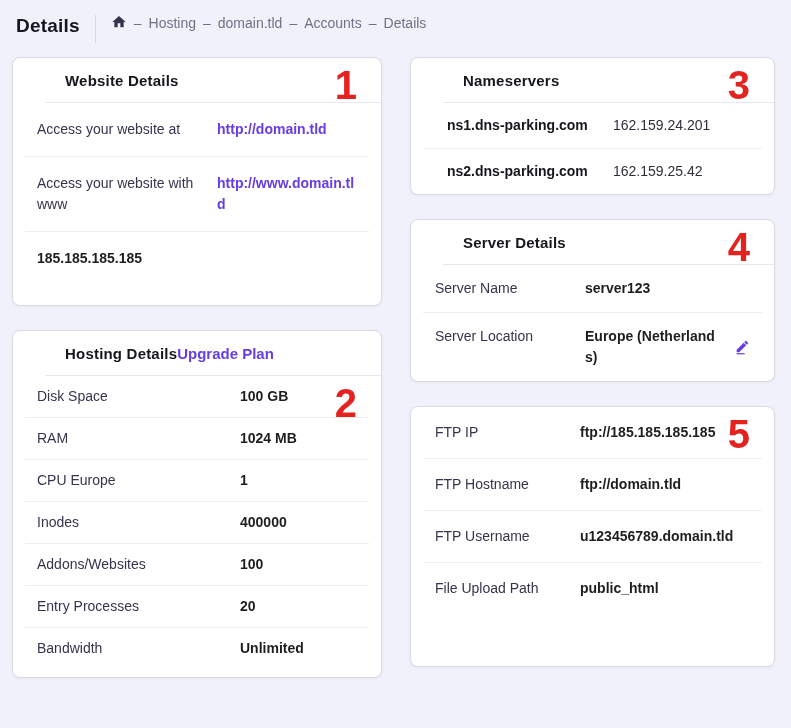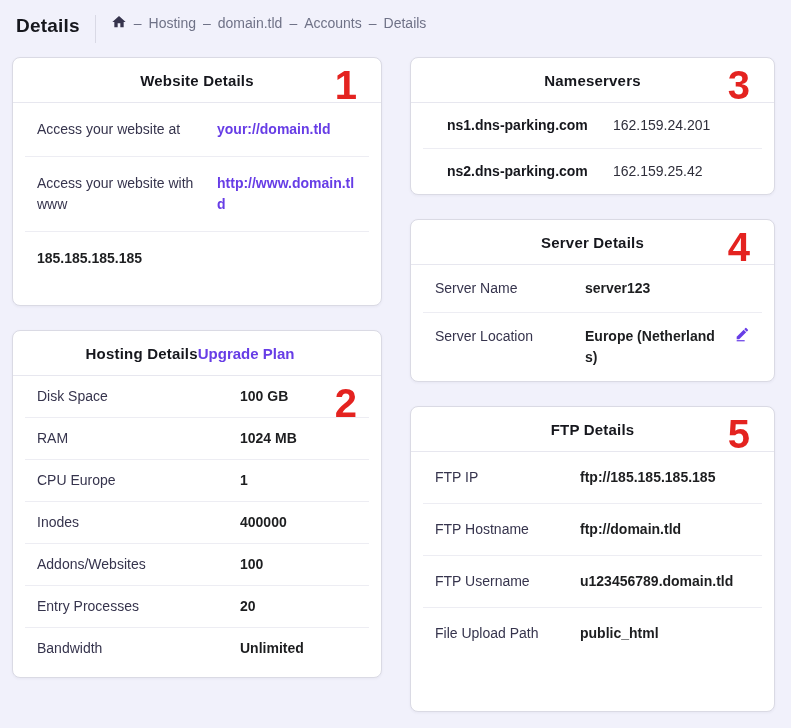--- a/index.html
+++ b/index.html
@@ -44,23 +44,24 @@
 
   .card {
     background:#ffffff;
     border:1px solid #dadae4;
     border-radius:8px;
     box-shadow:0 1px 3px rgba(40,40,80,0.05);
     position:relative;
     width:100%;
   }
   .card-header {
-    display:flex; justify-content:center; align-items:center;
+    display:flex; justify-content:flex-start; align-items:center;
     padding:14px 20px 13px 20px;
     border-bottom:1px solid #e7e7ef;
+    margin-left:32px;
   }
   .card-title {
     font-size:15px; font-weight:bold; color:#16171d; letter-spacing:0.2px;
   }
   .card-action {
     font-size:15px; font-weight:bold; color:#673de6;
     cursor:pointer; margin-right:14px;
   }
   .card-body { padding:0 12px; }
   .row {
@@ -81,21 +82,21 @@
   .card-hosting .row { padding:10px 12px;gap:48px; }
   .card-hosting .row-label { flex:0 0 155px; white-space:nowrap; overflow:hidden; }
   .card-hosting .card-body { padding-bottom:8px; }
 
   .card-nameservers .row { padding:12px 12px 12px 24px; }
   .card-nameservers .row-label { flex:0 0 166px; font-weight:bold; color:#16171d; }
   .card-nameservers .row-value { font-weight:normal; color:#2f2f3b; }
 
   .card-server .row { padding:13px 12px; }
   .card-server .row-label { flex:0 0 150px; }
-  .card-server .row-value-wrap { flex:1; display:flex; align-items:flex-start;gap:17px; }
+  .card-server .row-value-wrap { flex:1; display:flex; align-items:center;gap:17px; }
   .card-server .edit-icon { margin-left:auto; display:inline-flex; cursor:pointer; }
 
   .card-ftp .row { padding:15px 12px; }
   .card-ftp .row-label { flex:0 0 145px; }
   .card-ftp .card-body { padding-bottom:52px; }
 
   
   .annotation {
     position:absolute;
     font-size:40px; font-weight:bold; color:#e42320;
@@ -132,21 +133,21 @@
   <div class="col col-left">
 
     <div class="card card-website">
       <div class="annotation">1</div>
       <div class="card-header">
         <div class="card-title">Website Details</div>
       </div>
       <div class="card-body">
         <div class="row">
           <div class="row-label">Access your website at</div>
-          <div class="row-value link">your://domain.tld</div>
+          <div class="row-value link">http://domain.tld</div>
         </div>
         <div class="row">
           <div class="row-label">Access your website with www</div>
           <div class="row-value link">http://www.domain.tld</div>
         </div>
         <div class="row">
           <div class="row-value">185.185.185.185</div>
         </div>
       </div>
     </div>
@@ -230,23 +231,20 @@
                 <rect x="4" y="21.2" width="12" height="1.8" fill="#673de6"></rect>
               </svg>
             </span>
           </div>
         </div>
       </div>
     </div>
 
     <div class="card card-ftp">
       <div class="annotation">5</div>
-      <div class="card-header">
-        <div class="card-title">FTP Details</div>
-      </div>
       <div class="card-body">
         <div class="row">
           <div class="row-label">FTP IP</div>
           <div class="row-value">ftp://185.185.185.185</div>
         </div>
         <div class="row">
           <div class="row-label">FTP Hostname</div>
           <div class="row-value">ftp://domain.tld</div>
         </div>
         <div class="row">

